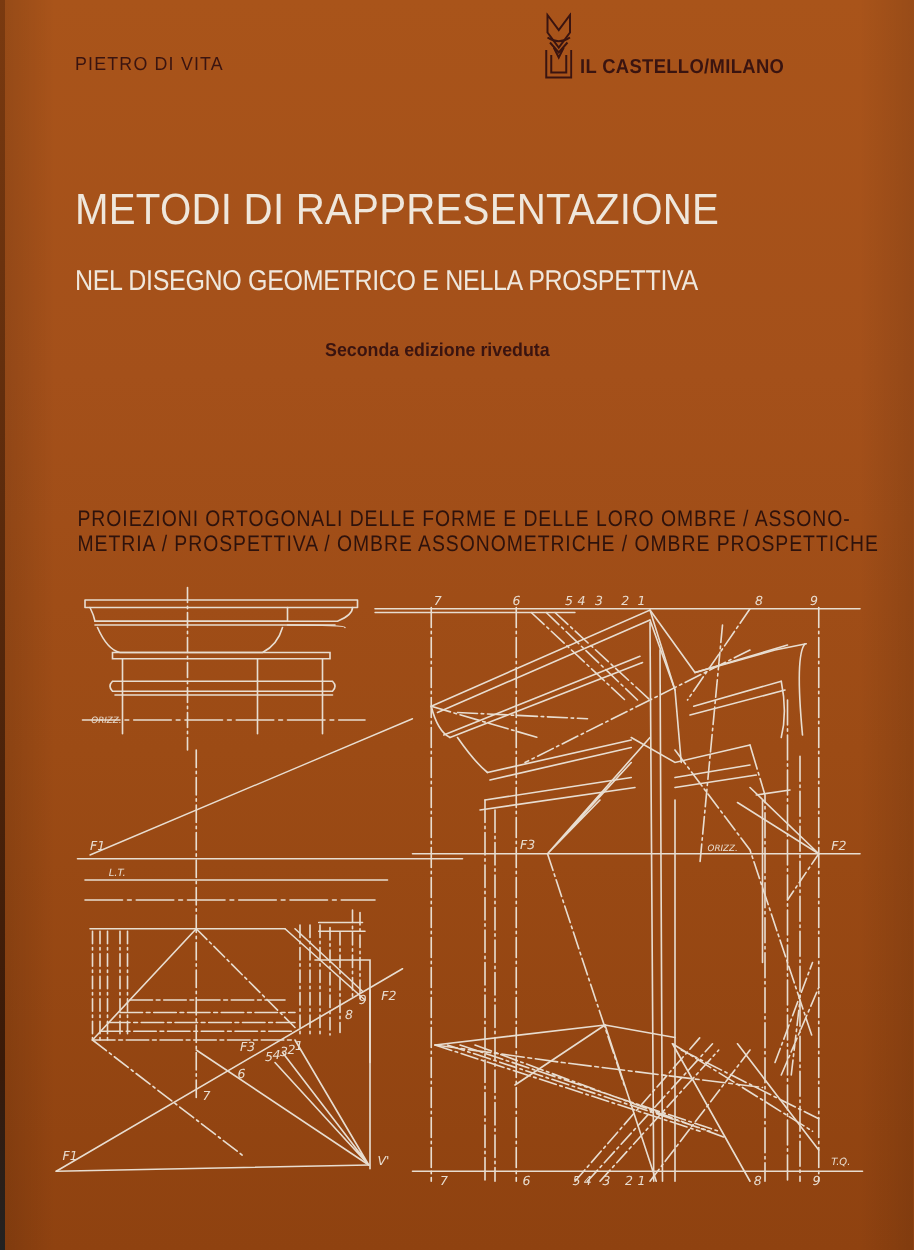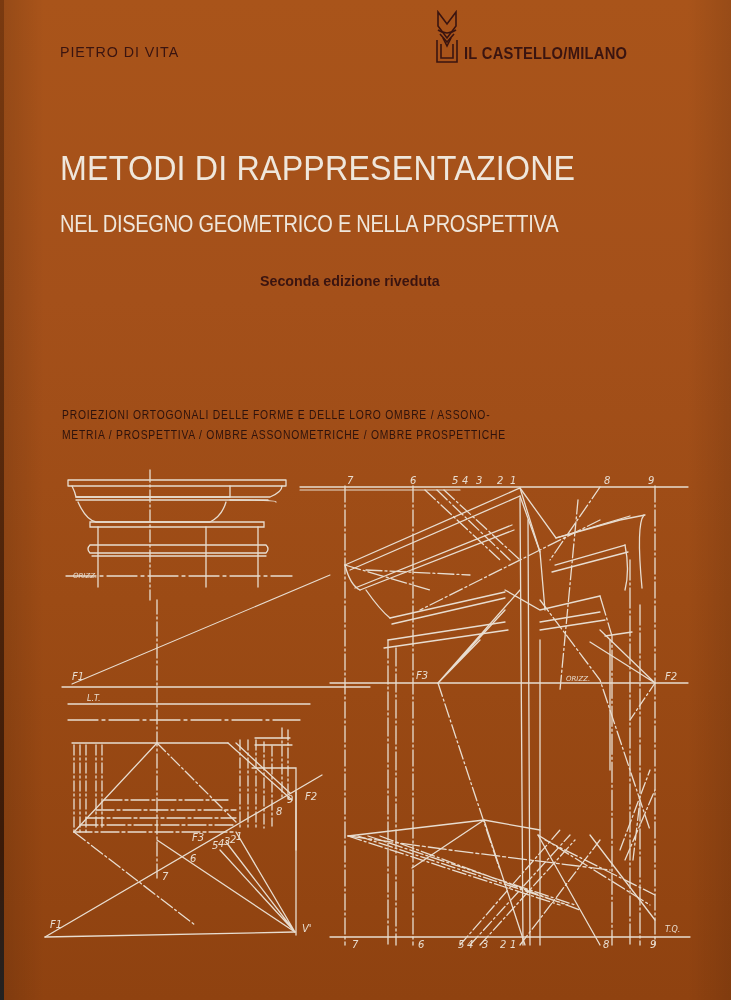--- a/index.html
+++ b/index.html
@@ -47,21 +47,21 @@
     font-size: 23px; color: #efe7dc; white-space: nowrap;
     transform: scaleX(0.87); transform-origin: left; letter-spacing: -0.3px;
   }
   .edition {
     position: absolute; left: 260px; top: 272px;
     font-size: 15px; font-weight: bold; color: #3a1410;
     transform: scaleX(0.95); transform-origin: left;
   }
   .contents {
     position: absolute; left: 62px; top: 405px; width: 620px;
-    font-size: 12px; color: #2e120c; line-height: 20px; letter-spacing: 0.9px;
+    font-size: 18px; color: #2e120c; line-height: 20px; letter-spacing: 0.9px;
   }
   .contents div { white-space: nowrap; transform: scaleX(0.86); transform-origin: left; }
   .drawing { position: absolute; left: 0; top: 460px; width: 731px; height: 500px; }
   .drawing svg { width: 731px; height: 500px; display: block; }
   .lbl { fill: #e8ddd0; font-family: "DejaVu Sans", sans-serif; font-size: 10px; font-style: italic; }
 </style>
 </head>
 <body>
 
 <div class="cover">

